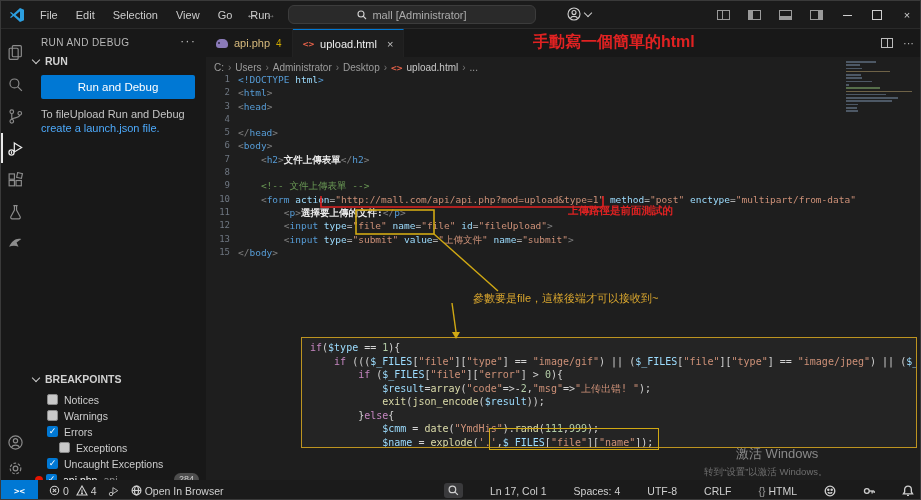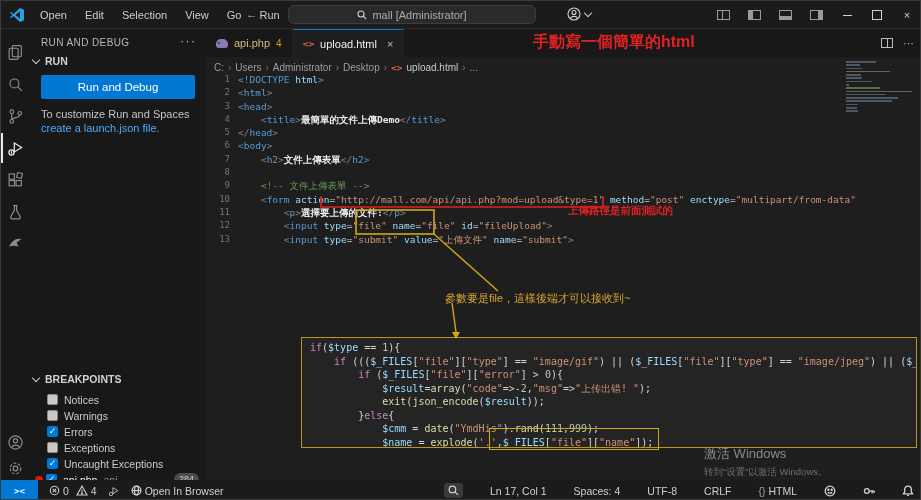--- a/index.html
+++ b/index.html
@@ -87,21 +87,21 @@
                border:1.5px solid #bd9420;box-sizing:border-box;padding:3px 0 0 8px;overflow:hidden;}
   #php-overlay .code-line{height:13.5px;line-height:13.5px;}
   #php-overlay .code-text{font-size:10px;}
   .sub-box{position:absolute;left:283px;top:399px;width:168px;height:20px;border:1.5px solid #d1a913;}
   
   .red-note{position:absolute;color:#e02222;font-weight:bold;}
   .yellow-note{position:absolute;color:#d9a62e;font-size:11px;}
   .anno-svg{position:absolute;left:0;top:0;pointer-events:none;}
   
   .watermark{position:absolute;left:498px;top:416px;color:#8a8a8a;}
-  .watermark .wm1{font-size:13px;}
+  .watermark .wm1{font-size:13px;margin-left:32px;}
   .watermark .wm2{font-size:9.5px;color:#6f6f6f;margin-top:3px;}
   
   #statusbar{position:absolute;left:0;top:479px;width:921px;height:21px;background:#1b1b1b;
              display:flex;align-items:center;font-size:10.5px;color:#d0d0d0;}
   .remote{width:37px;height:21px;background:#0078d4;color:#fff;display:flex;align-items:center;
           justify-content:center;font-family:"DejaVu Sans Mono",monospace;font-size:9px;font-weight:bold;}
   .sb-item{display:flex;align-items:center;gap:3px;margin-left:11px;}
   .sb-right{margin-left:auto;display:flex;align-items:center;gap:27px;padding-right:8px;}
   .zoombox{background:#3a3a3c;border-radius:3px;padding:2px 4px;display:flex;align-items:center;}
   .mini-svg{stroke:#d0d0d0;fill:none;stroke-width:1.1;}
@@ -109,21 +109,21 @@
 </head>
 <body>
 
 <div id="app">
 
   <div id="titlebar">
     <svg class="logo" viewBox="0 0 16 16">
       <path d="M11 1 4.5 7 2 5 1 5.7 3.5 8 1 10.3 2 11l2.5-2L11 15l4-1.8V2.8L11 1zm0 3.2v7.6L6.5 8 11 4.2z" fill="#2c9fe0"></path>
     </svg>
     <div class="menus">
-      <span class="menu-item">Open</span>
+      <span class="menu-item">File</span>
       <span class="menu-item">Edit</span>
       <span class="menu-item">Selection</span>
       <span class="menu-item">View</span>
       <span class="menu-item">Go</span>
       <span class="menu-item">Run</span>
       <span class="menu-item">···</span>
     </div>
     <span style="position:absolute;left:245px;top:7px;color:#bbb;">←</span>
     <span style="position:absolute;left:264px;top:7px;color:#777;">→</span>
     <div class="searchbox">
@@ -219,41 +219,41 @@
 
   <div id="sidebar">
     <div class="sb-header">RUN AND DEBUG</div>
     <div class="sb-more">···</div>
     <div class="sec-row" style="top:26px">
       <span class="chev"></span>
       <span>RUN</span>
     </div>
     <button class="run-btn">Run and Debug</button>
     <div class="hint">
-      <span>To customize Run and Spaces</span><br>
+      <span>To fileUpload Run and Debug</span><br>
       <a href="#">create a launch.json file.</a>
     </div>
     <div class="bp-section">
       <div class="sec-row" style="top:0">
         <span class="chev"></span>
         <span>BREAKPOINTS</span>
       </div>
       <div class="bp-row" style="top:19px;left:18px">
         <span class="cb off"></span>
         <span>Notices</span>
       </div>
       <div class="bp-row" style="top:35px;left:18px">
         <span class="cb off"></span>
         <span>Warnings</span>
       </div>
       <div class="bp-row" style="top:51px;left:18px">
         <span class="cb on">✓</span>
         <span>Errors</span>
       </div>
-      <div class="bp-row" style="top:67px;left:18px">
+      <div class="bp-row" style="top:67px;left:30px">
         <span class="cb off"></span>
         <span>Exceptions</span>
       </div>
       <div class="bp-row" style="top:83px;left:18px">
         <span class="cb on">✓</span>
         <span>Uncaught Exceptions</span>
       </div>
       <div class="bp-row" style="top:99px;left:6px;width:168px">
         <span class="bp-dot"></span>
         <span class="cb on">✓</span>
@@ -294,30 +294,31 @@
       <span class="html-glyph">&lt;&gt;</span>
       <span style="color:#c8c8c8">upload.html</span>
         <span class="bc-sep">›</span>
       <span>...</span>
     </div>
 
     <div id="code">
         <div class="code-line"><span class="gutter">1</span><span class="code-text"><span class="tk-t">&lt;!DOCTYPE </span><span class="tk-a">html</span><span class="tk-t">&gt;</span></span></div>
         <div class="code-line"><span class="gutter">2</span><span class="code-text"><span class="tk-p">&lt;</span><span class="tk-t">html</span><span class="tk-p">&gt;</span></span></div>
         <div class="code-line"><span class="gutter">3</span><span class="code-text"><span class="tk-p">&lt;</span><span class="tk-t">head</span><span class="tk-p">&gt;</span></span></div>
-        <div class="code-line"><span class="gutter">4</span><span class="code-text"><span class="tk-w">    </span><span class="tk-p">&lt;</span><span class="tk-t">title</span><span class="tk-p">&gt;</span><span class="tk-b">最簡單的文件上傳Demo</span><span class="tk-p">&lt;/</span><span class="tk-t">title</span><span class="tk-p">&gt;</span></span></div>
+        <div class="code-line"><span class="gutter">4</span></div>
         <div class="code-line"><span class="gutter">5</span><span class="code-text"><span class="tk-p">&lt;/</span><span class="tk-t">head</span><span class="tk-p">&gt;</span></span></div>
         <div class="code-line"><span class="gutter">6</span><span class="code-text"><span class="tk-p">&lt;</span><span class="tk-t">body</span><span class="tk-p">&gt;</span></span></div>
         <div class="code-line"><span class="gutter">7</span><span class="code-text"><span class="tk-w">    </span><span class="tk-p">&lt;</span><span class="tk-t">h2</span><span class="tk-p">&gt;</span><span class="tk-b">文件上傳表單</span><span class="tk-p">&lt;/</span><span class="tk-t">h2</span><span class="tk-p">&gt;</span></span></div>
         <div class="code-line"><span class="gutter">8</span><span class="code-text">&nbsp;</span></div>
         <div class="code-line"><span class="gutter">9</span><span class="code-text"><span class="tk-w">    </span><span class="tk-c">&lt;!-- 文件上傳表單 --&gt;</span></span></div>
         <div class="code-line"><span class="gutter">10</span><span class="code-text"><span class="tk-w">    </span><span class="tk-p">&lt;</span><span class="tk-t">form</span><span class="tk-w"> </span><span class="tk-a">action</span><span class="tk-w">=</span><span class="tk-s">"http://mall.com/api/api.php?mod=upload&amp;type=1"</span><span class="tk-w"> </span><span class="tk-a">method</span><span class="tk-w">=</span><span class="tk-s">"post"</span><span class="tk-w"> </span><span class="tk-a">enctype</span><span class="tk-w">=</span><span class="tk-s">"multipart/from-data"</span></span></div>
         <div class="code-line"><span class="gutter">11</span><span class="code-text"><span class="tk-w">        </span><span class="tk-p">&lt;</span><span class="tk-t">p</span><span class="tk-p">&gt;</span><span class="tk-b">選擇要上傳的文件:</span><span class="tk-p">&lt;/</span><span class="tk-t">p</span><span class="tk-p">&gt;</span></span></div>
         <div class="code-line"><span class="gutter">12</span><span class="code-text"><span class="tk-w">        </span><span class="tk-p">&lt;</span><span class="tk-t">input</span><span class="tk-w"> </span><span class="tk-a">type</span><span class="tk-w">=</span><span class="tk-s">"file"</span><span class="tk-w"> </span><span class="tk-a">name</span><span class="tk-w">=</span><span class="tk-s">"file"</span><span class="tk-w"> </span><span class="tk-a">id</span><span class="tk-w">=</span><span class="tk-s">"fileUpload"</span><span class="tk-p">&gt;</span></span></div>
         <div class="code-line"><span class="gutter">13</span><span class="code-text"><span class="tk-w">        </span><span class="tk-p">&lt;</span><span class="tk-t">input</span><span class="tk-w"> </span><span class="tk-a">type</span><span class="tk-w">=</span><span class="tk-s">"submit"</span><span class="tk-w"> </span><span class="tk-a">value</span><span class="tk-w">=</span><span class="tk-s">"上傳文件"</span><span class="tk-w"> </span><span class="tk-a">name</span><span class="tk-w">=</span><span class="tk-s">"submit"</span><span class="tk-p">&gt;</span></span></div>
+        <div class="code-line"><span class="gutter">15</span><span class="code-text"><span class="tk-p">&lt;/</span><span class="tk-t">body</span><span class="tk-p">&gt;</span></span></div>
       </div>
 
     <div id="minimap">
       <i style="width:30px"></i>
         <i style="width:14px"></i>
         <i style="width:16px"></i>
       <i style="width:44px;background:#8a7a55"></i>
         <i style="width:15px"></i>
         <i style="width:16px"></i>
       <i style="width:26px"></i>
@@ -351,21 +352,21 @@
       <rect x="150" y="181" width="78" height="24" stroke="#d1a913" stroke-width="1.6" fill="none"></rect>
 
       <line x1="228" y1="205" x2="292" y2="262" stroke="#d1a913" stroke-width="1.4"></line>
 
       <line x1="246" y1="274" x2="250" y2="303" stroke="#d1a913" stroke-width="1.4"></line>
       <polygon points="246,303 254,303 250,310" fill="#d1a913"></polygon>
     </svg>
 
     <div class="red-note" style="left:327px;top:3px;font-size:16px">手動寫一個簡單的html</div>
     <div class="red-note" style="left:362px;top:175px;font-size:10.5px">上傳路徑是前面測試的</div>
-    <div class="yellow-note" style="left:239px;top:262px">參數要是file，這樣後端才可以接收到~</div>
+    <div class="yellow-note" style="left:267px;top:262px">參數要是file，這樣後端才可以接收到~</div>
 
     <div class="watermark">
       <div class="wm1">激活 Windows</div>
       <div class="wm2">转到“设置”以激活 Windows。</div>
     </div>
   </div>
 
   <div id="statusbar">
     <div class="remote">&gt;&lt;</div>
     <div class="sb-item">

